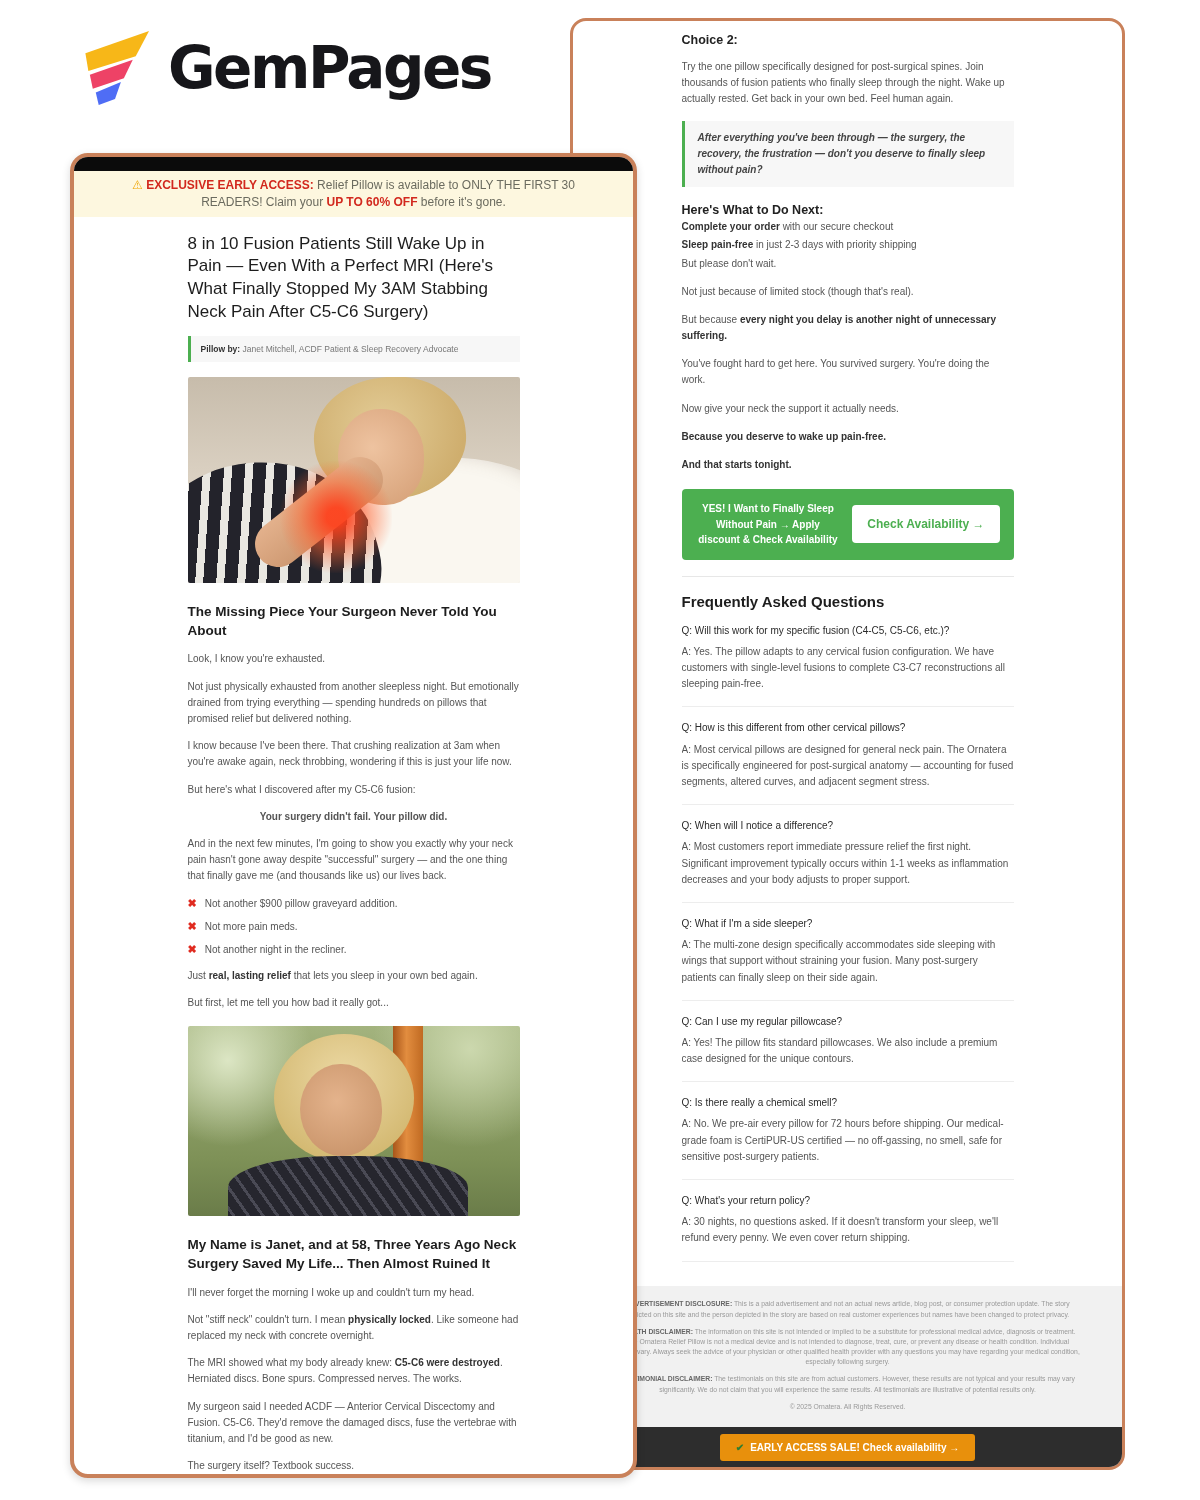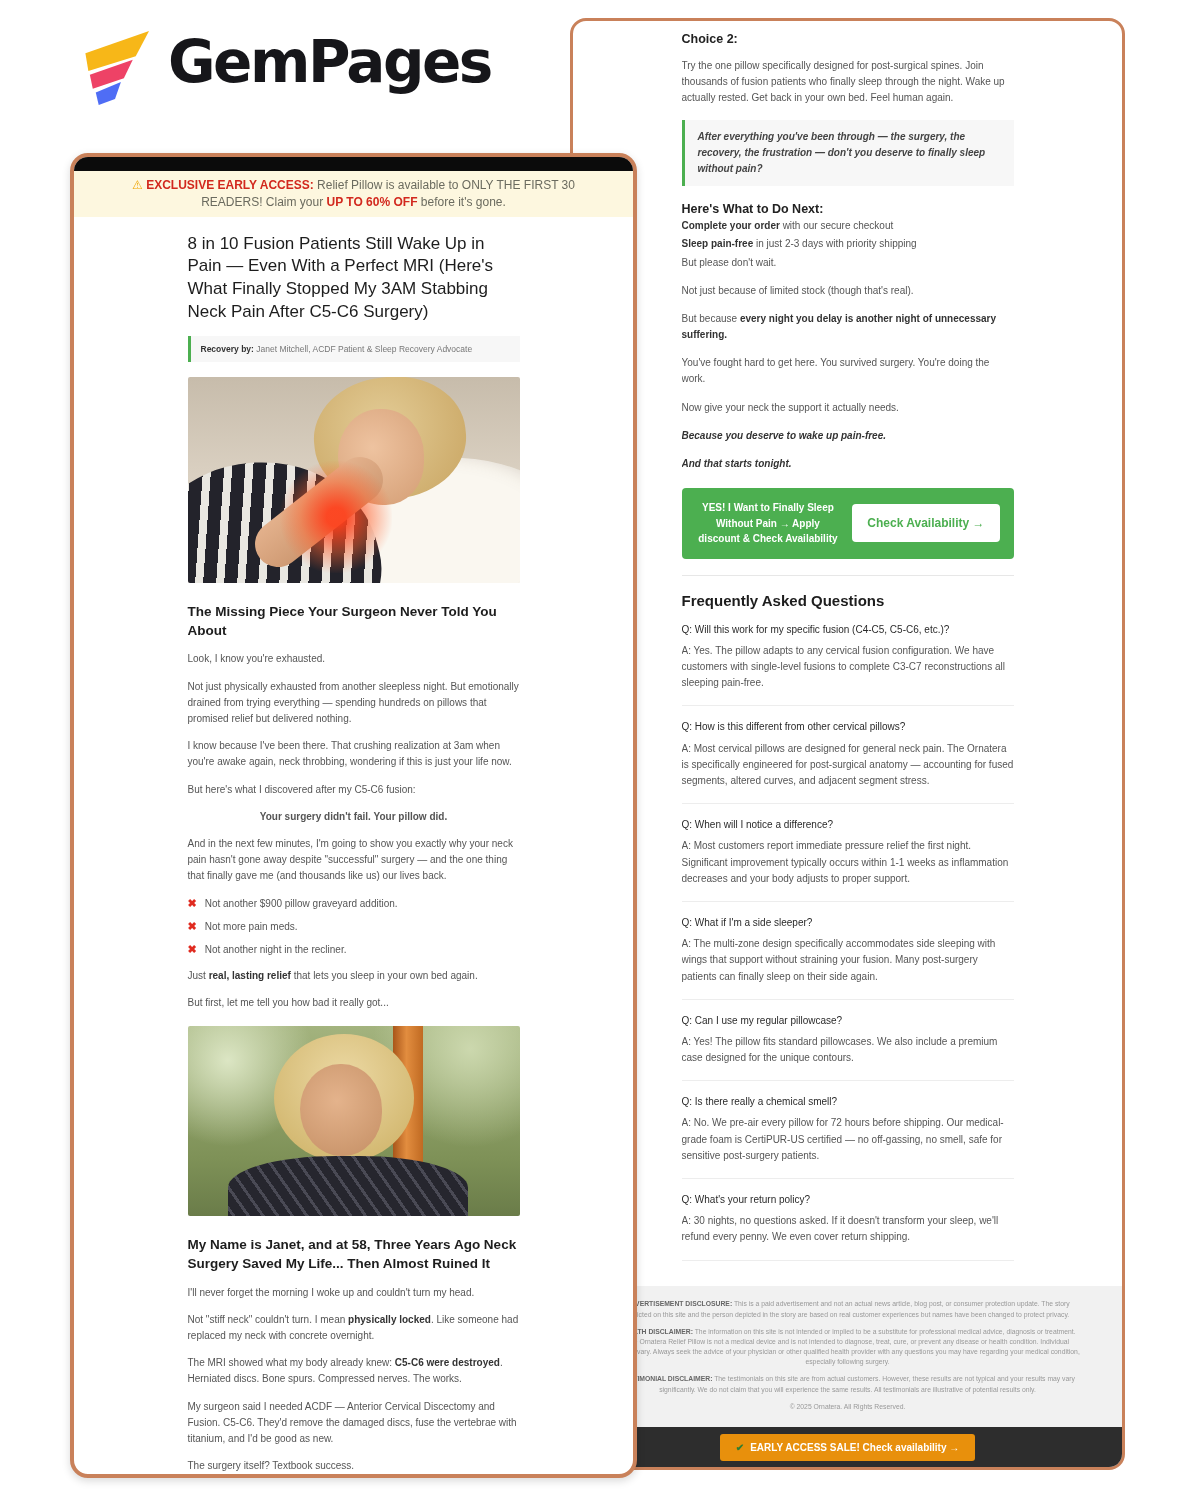--- a/index.html
+++ b/index.html
@@ -1,38 +1,38 @@
 <!DOCTYPE html>
 <html><head>
 <meta charset="utf-8">
 <style>
   html,body { margin:0; padding:0; background:#fff; }
   body { width:1200px; height:1500px; position:relative; font-family:"Liberation Sans", sans-serif; }
   .canvas { position:absolute; inset:0; overflow:hidden; }
 
   
-  .logo { position:absolute; left:78px; top:28px; display:flex; align-items:flex-start; gap:16px; }
+  .logo { position:absolute; left:78px; top:28px; display:flex; align-items:center; gap:16px; }
   .logo svg { width:74px; height:80px; }
   .logo-text { font-size:58px; font-weight:700; color:#16161a; letter-spacing:-2.5px; font-family:"DejaVu Sans", sans-serif; }
 
   
   .panel { position:absolute; background:#fff; box-sizing:border-box; }
   .rp { left:570px; top:18px; width:555px; height:1452px; border:3px solid #c9815a; border-radius:16px; overflow:hidden; z-index:1; display:flex; flex-direction:column; }
   .lp { left:70px; top:153px; width:567px; height:1325px; border:4px solid #c9815a; border-radius:18px; overflow:hidden; z-index:2; box-shadow:0 3px 8px rgba(0,0,0,.15); }
 
   
-  .rp-content { flex:1; overflow:hidden; width:332px; margin:9px auto; padding-top:0; }
+  .rp-content { flex:1; overflow:hidden; width:332px; margin:0 auto; padding-top:10px; }
   .rp-content p { font-size:10px; line-height:1.62; color:#555; margin:12px 0; }
   .rp-content h3.sec { font-size:12.5px; color:#222; margin:16px 0 2px; font-weight:700; }
   .rp-content h3.first { margin-top:2px; }
   .quote { background:#f7f7f7; border-left:3px solid #4caf50; padding:9px 13px; margin:13px 0; }
   .quote p { font-style:italic; font-weight:700; color:#444; margin:0; }
   p.step { margin:2px 0; }
   p.step b { color:#333; }
-  p.bold { font-weight:700; color:#333;font-style:italic; }
+  p.bold { font-weight:700; color:#333; }
   .rp-content b.inline { color:#333; }
 
   .cta { background:#4caf50; border-radius:4px; display:flex; align-items:center; gap:12px; padding:12px 14px; margin:16px 0 14px; cursor:pointer; }
   .cta-text { flex:1; color:#fff; font-weight:700; font-size:10px; line-height:1.55; text-align:center; }
   .cta-btn { background:#fff; border:none; color:#4caf50; font-weight:700; font-size:12px; padding:12px 15px; border-radius:4px; white-space:nowrap; cursor:pointer; font-family:inherit; }
 
   hr.div { border:none; border-top:1px solid #e7e7e7; margin:16px 0; }
   h2.faq-h { font-size:15px; color:#1d1d1d; margin:12px 0 0; }
   .faq-item { border-bottom:1px solid #ededed; padding:13px 0 14px; }
   .faq-item .q { font-weight:400; color:#2a2a2a; margin:0 0 5px; }
@@ -173,21 +173,21 @@
     <div class="black-bar"></div>
     <div class="banner">
       <span class="warn">⚠</span>
       <b class="red">EXCLUSIVE EARLY ACCESS:</b><span> Relief Pillow is available to ONLY THE FIRST 30 READERS! Claim your </span><b class="red">UP TO 60% OFF</b><span> before it's gone.</span>
     </div>
 
     <div class="lp-col">
       <h1>8 in 10 Fusion Patients Still Wake Up in Pain — Even With a Perfect MRI (Here's What Finally Stopped My 3AM Stabbing Neck Pain After C5-C6 Surgery)</h1>
 
       <div class="byline">
-        <b>Recovery by:</b><span> Janet Mitchell, ACDF Patient &amp; Sleep Recovery Advocate</span>
+        <b>Pillow by:</b><span> Janet Mitchell, ACDF Patient &amp; Sleep Recovery Advocate</span>
       </div>
 
       <div class="photo photo1">
         <div class="pillow"></div>
         <div class="shirt"></div>
         <div class="hair"></div>
         <div class="face"></div>
         <div class="arm"></div>
         <div class="glow"></div>
       </div>

